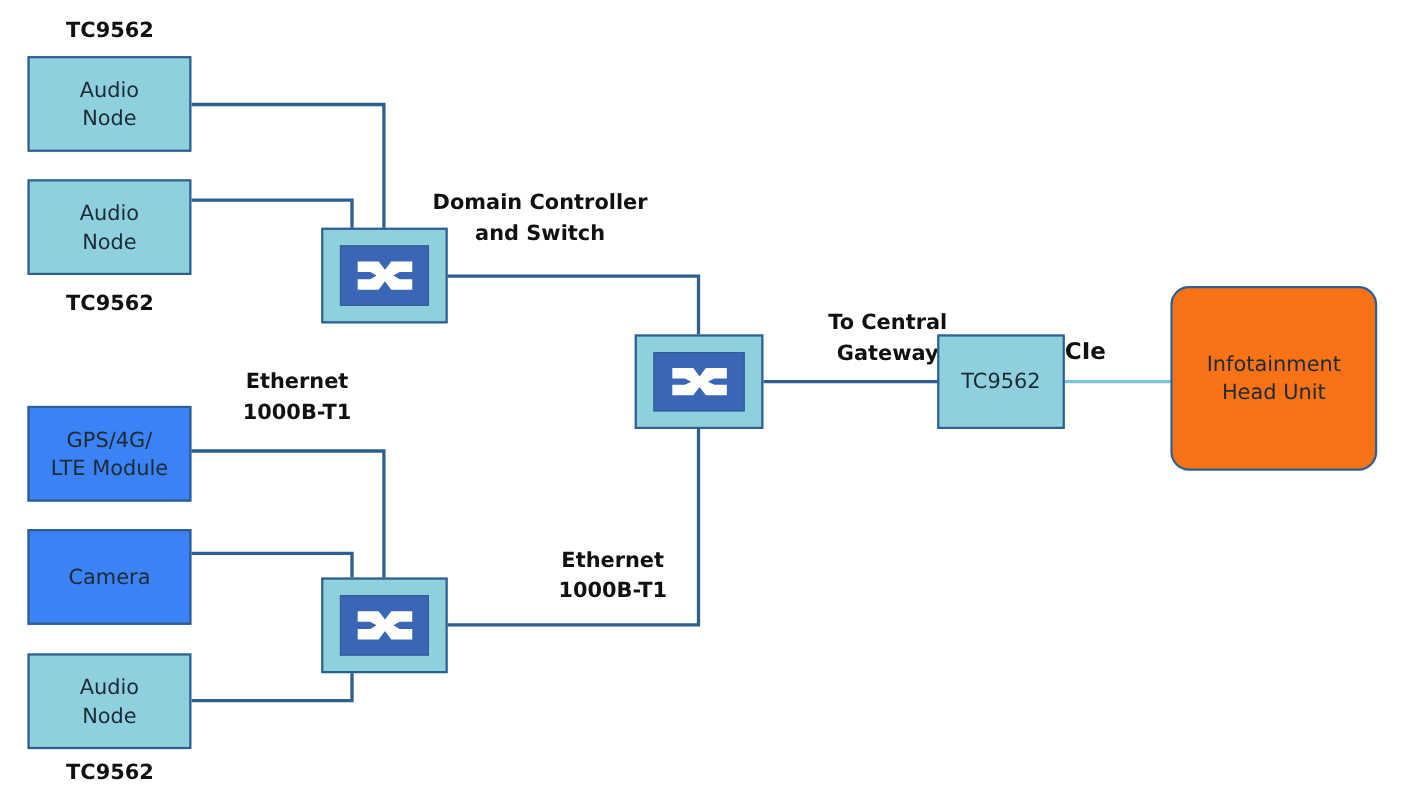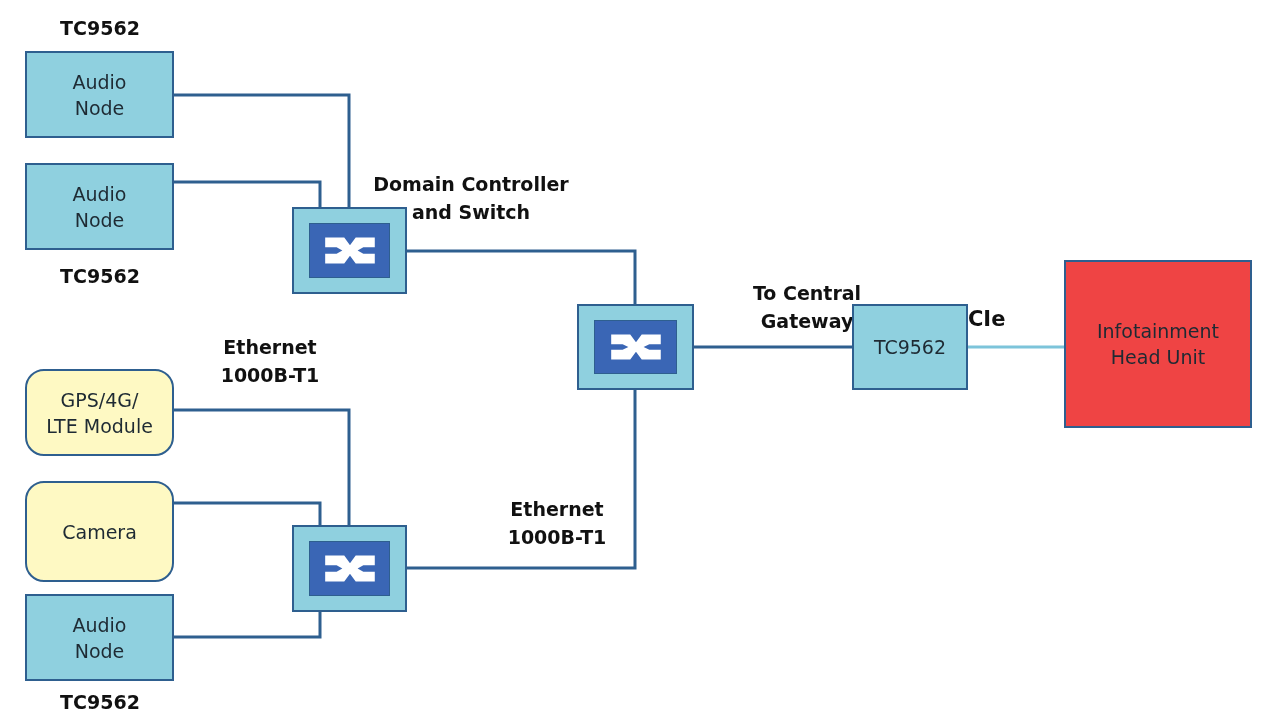--- a/index.html
+++ b/index.html
@@ -2,22 +2,22 @@
 <html><head>
 <meta charset="utf-8">
 <style>
   html, body { margin: 0; padding: 0; background: #ffffff; }
   body { width: 1280px; height: 721px; position: relative; overflow: hidden;
          font-family: "DejaVu Sans", "Liberation Sans", sans-serif; }
   .box { position: absolute; box-sizing: border-box; border: 2px solid #2e5f8f;
          display: flex; align-items: center; justify-content: center; text-align: center;
          color: #1e2a33; font-size: 19px; line-height: 26px; }
   .box.node { background: #8fd0df; text-align: center; }
-  .box.light { background: #fef9c3; border-radius: 19px; }
-  .box.head { background: #ef4444; }
+  .box.light { background: #3b82f6; }
+  .box.head { background: #f97316; border-radius: 17px; }
   .label { position: absolute; font-weight: bold; color: #111; font-size: 19px;
            line-height: 28px; text-align: center; white-space: pre; font-family: "DejaVu Sans", sans-serif; }
   .switch { position: absolute; box-sizing: border-box; border: 2px solid #2e5f8f; background: #8fd0df; }
   .switch .inner { position: absolute; left: 15px; top: 14px; right: 15px; bottom: 14px;
                    background: #3a66b5; border: 1px solid #2e5f8f; }
   .switch svg { position: absolute; left: 0; top: 0; width: 100%; height: 100%; }
   svg.wires { position: absolute; left: 0; top: 0; }
 </style>
 </head>
 <body>
@@ -40,21 +40,21 @@
     <polyline points="174,637 320,637 320,611"></polyline>
 
     <polyline points="694,347 853,347"></polyline>
   </g>
   <line x1="967" y1="347" x2="1065" y2="347" stroke="#7cc4da" stroke-width="3"></line>
 </svg>
 
 <div class="label" style="left:50px; top:14px; width:100px;">TC9562</div>
 <div class="label" style="left:50px; top:262px; width:100px;">TC9562</div>
 <div class="label" style="left:50px; top:688px; width:100px;">TC9562</div>
-<div class="label" style="left:368px; top:170px; width:206px;">Domain Controller
+<div class="label" style="left:388px; top:170px; width:206px;">Domain Controller
 and Switch</div>
 <div class="label" style="left:200px; top:333px; width:140px;">Ethernet
 1000B-T1</div>
 <div class="label" style="left:487px; top:495px; width:140px;">Ethernet
 1000B-T1</div>
 <div class="label" style="left:732px; top:279px; width:150px;">To Central
 Gateway</div>
 <div class="label" style="left:939px; top:305px; width:80px; font-size:21px;">PCIe</div>
 
 <div class="box node" style="left:25px; top:51px; width:149px; height:87px;">
@@ -62,21 +62,21 @@
 Node</span>
 </div>
 <div class="box node" style="left:25px; top:163px; width:149px; height:87px;">
   <span style="white-space:pre;">Audio
 Node</span>
 </div>
 <div class="box light" style="left:25px; top:369px; width:149px; height:87px;">
   <span style="white-space:pre;">GPS/4G/
 LTE Module</span>
 </div>
-<div class="box light" style="left:25px; top:481px; width:149px; height:101px;">
+<div class="box light" style="left:25px; top:481px; width:149px; height:87px;">
   <span style="white-space:pre;">Camera</span>
 </div>
 <div class="box node" style="left:25px; top:594px; width:149px; height:87px;">
   <span style="white-space:pre;">Audio
 Node</span>
 </div>
 
 <div class="switch" style="left:292px; top:207px; width:115px; height:87px;">
   <div class="inner"></div>
   <svg viewBox="0 0 115 87">

